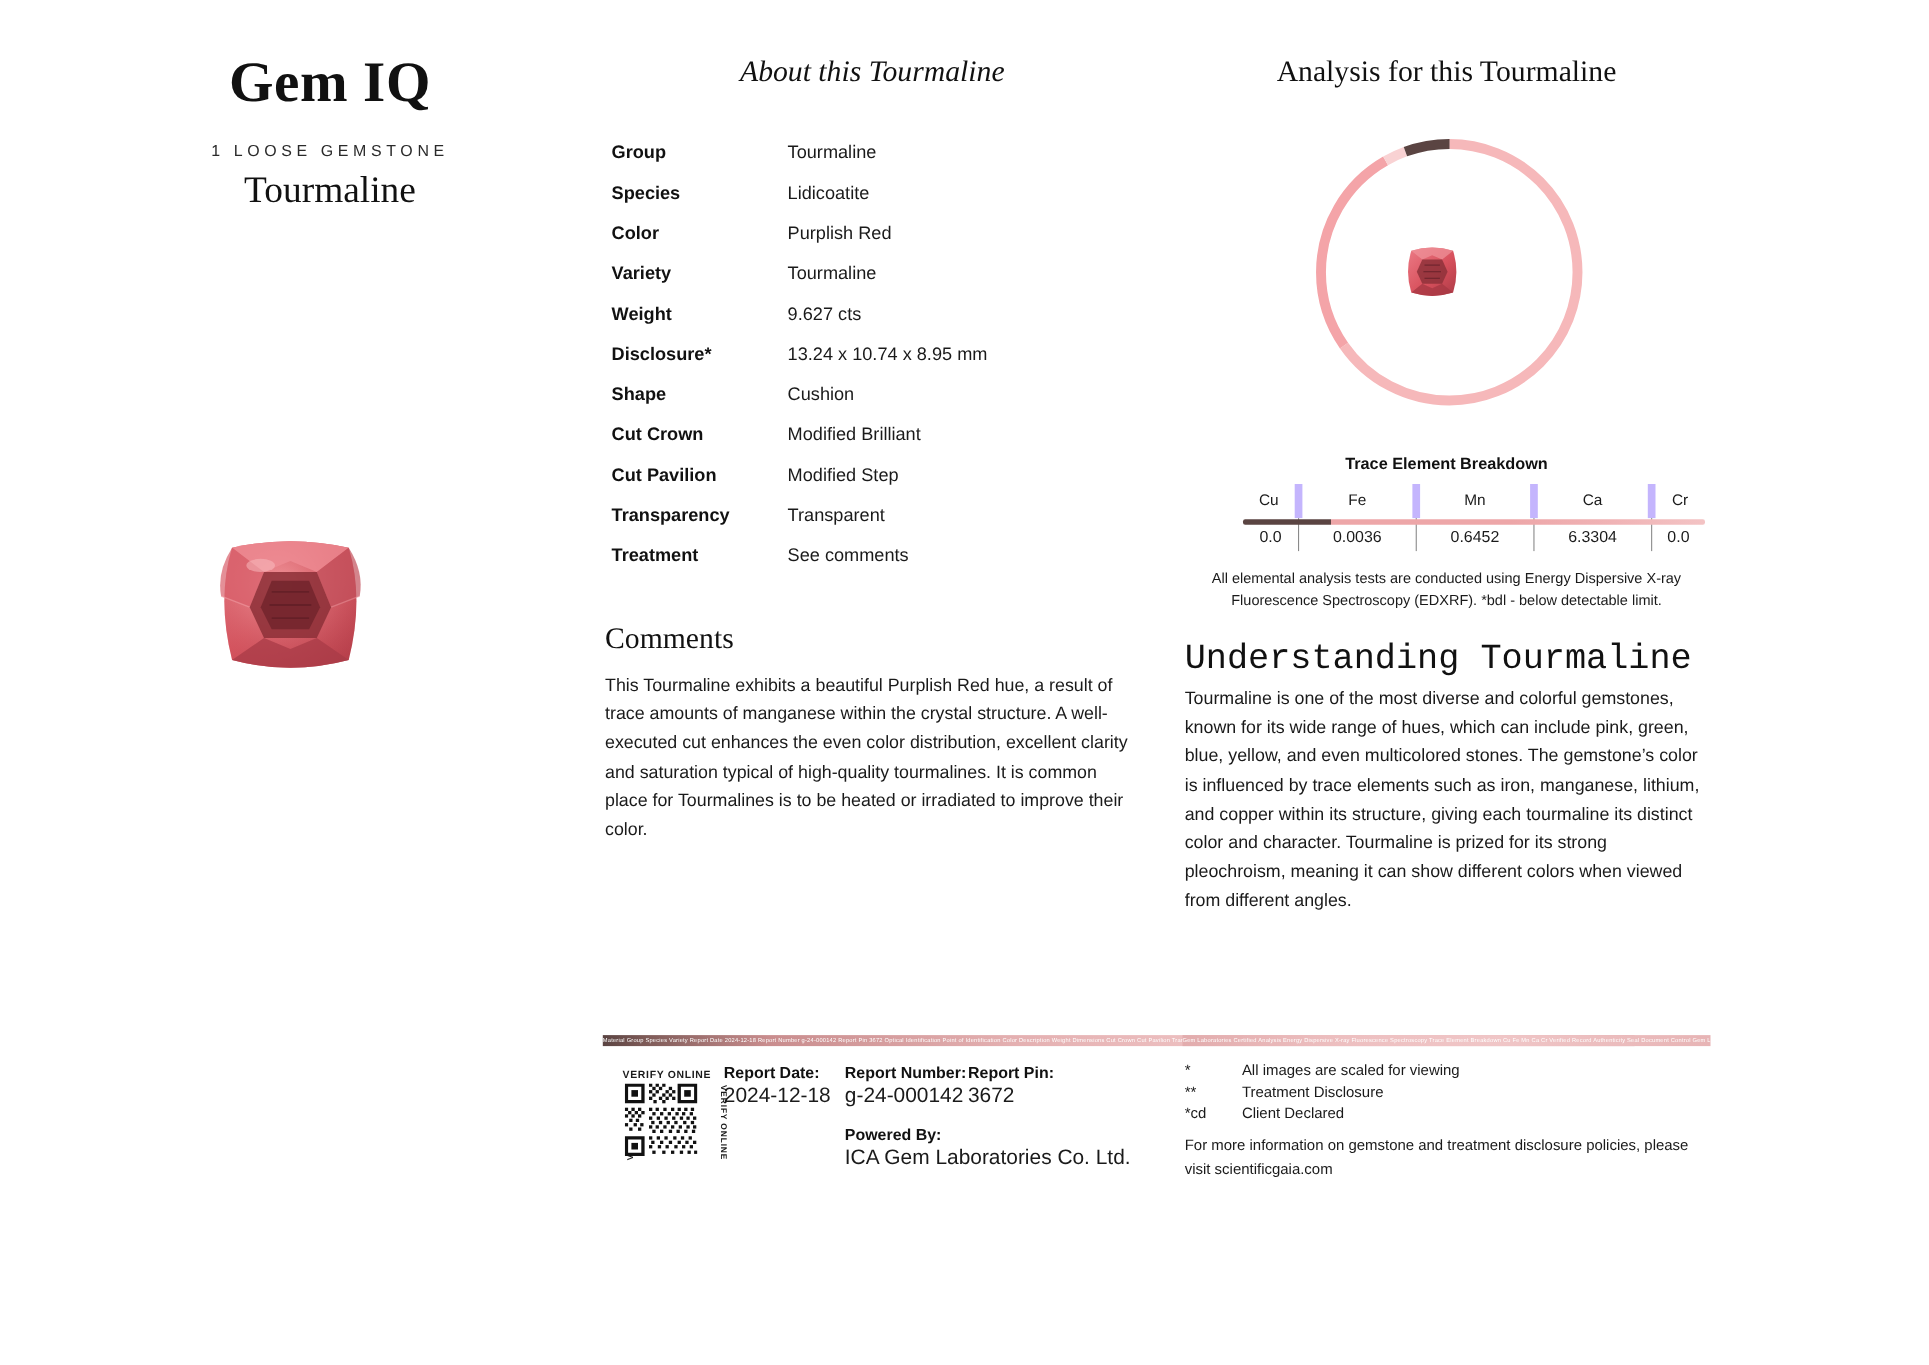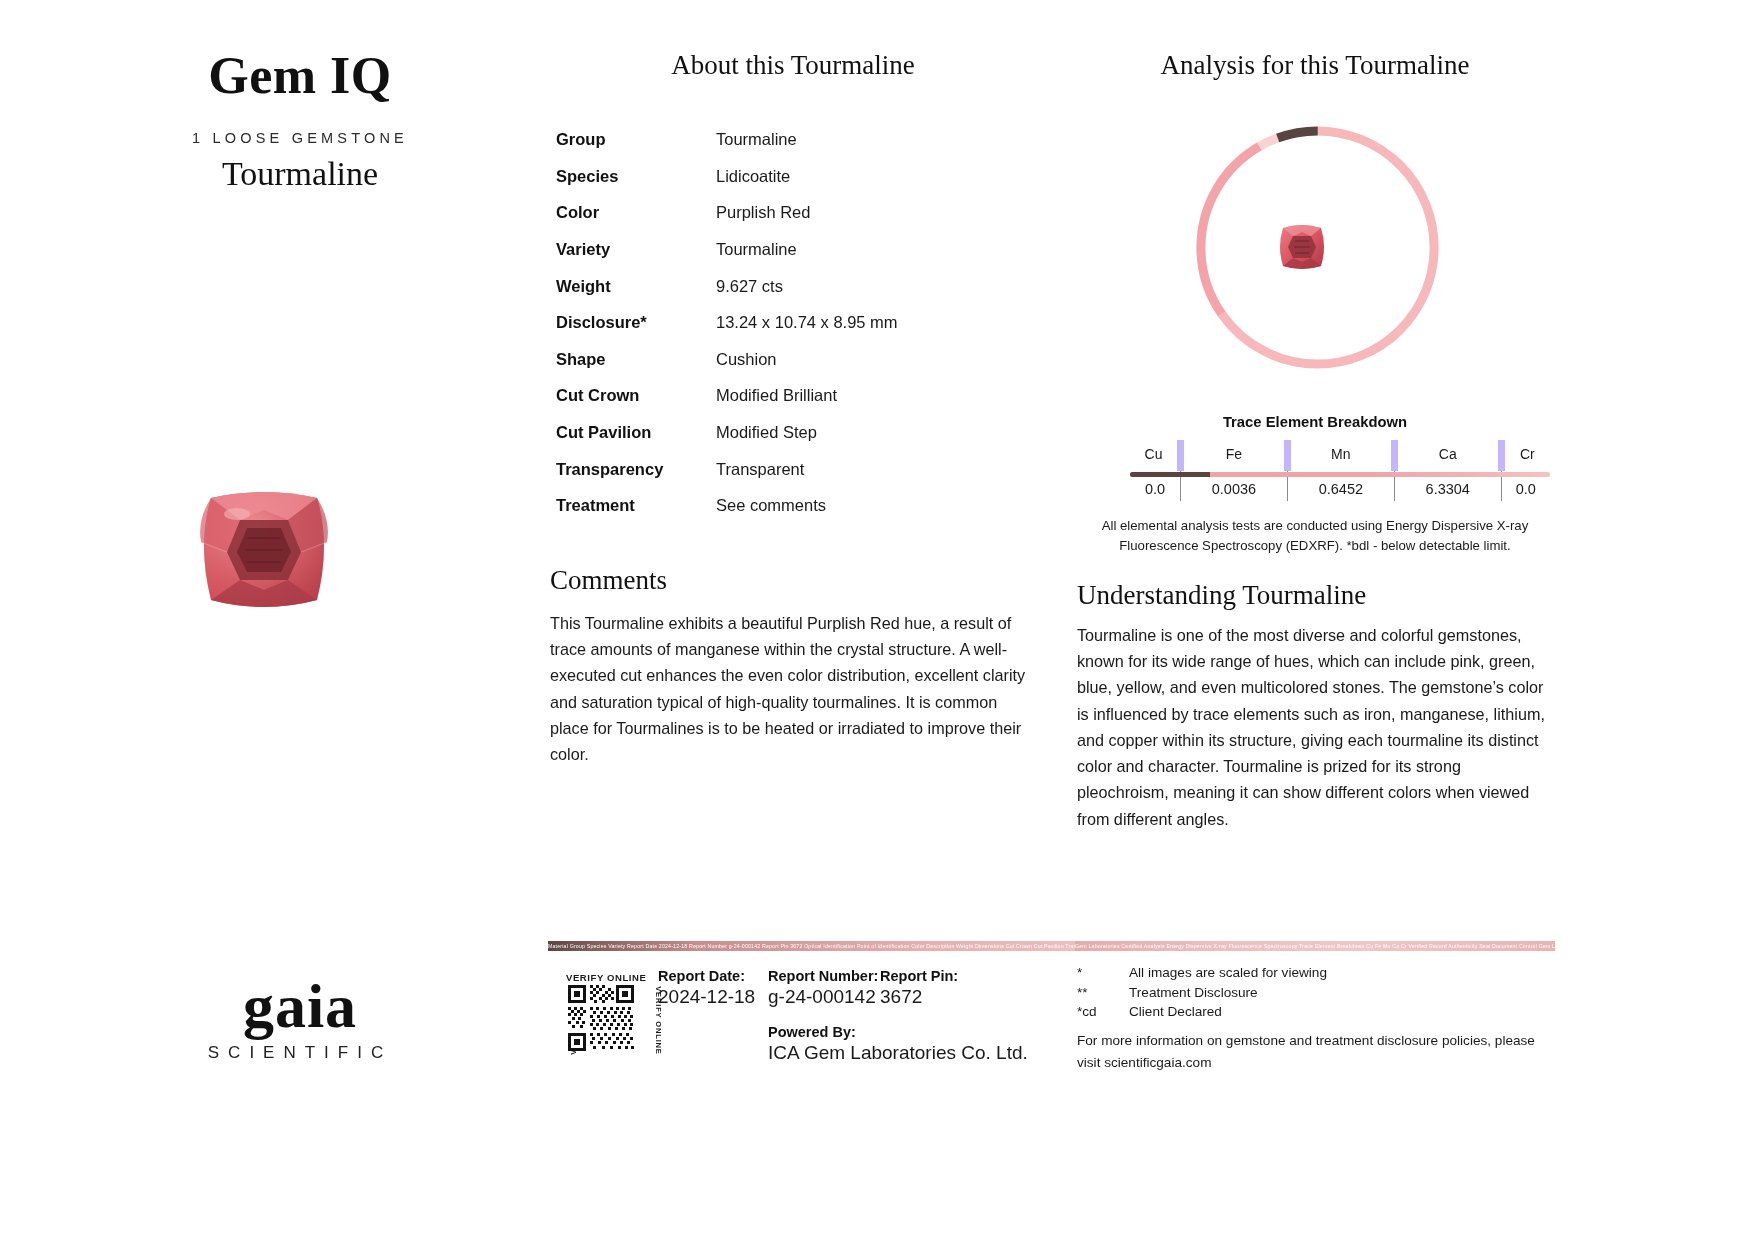--- a/index.html
+++ b/index.html
@@ -59,21 +59,21 @@
   }
 
   
   .col-mid { position: absolute; left: 548px; top: 0; width: 490px; height: 1241px; }
 
   .sec-heading {
     font-family: "Liberation Serif", serif;
     font-size: 27px; font-weight: 400; color: #111;
     text-align: center;
   }
-  .mid-heading { position: absolute; left: 0; top: 50px; width: 490px; }
+  .mid-heading { position: absolute; left: 0; top: 50px; width: 490px; font-style: italic; }
 
   .spec-table {
     position: absolute; left: 8px; top: 130px; width: 470px;
     border-collapse: collapse;
   }
   .spec-table td {
     padding: 0 0 18.5px 0;
     font-size: 16.5px;
     vertical-align: top;
     line-height: 1.1;
@@ -179,22 +179,22 @@
     border-radius: 2px;
   }
 
   .edxrf-note {
     position: absolute; left: 6px; top: 516px; width: 468px;
     text-align: center; font-size: 13.2px; line-height: 1.55; color: #1a1a1a;
   }
 
   .understand-head {
     position: absolute; left: 2px; top: 580px;
-    font-family: Liberation Serif, serif;
-    font-size: 27px; color: #111;
+    font-family: Liberation Mono, monospace;
+    font-size: 32px; color: #111;
   }
   .understand-body {
     position: absolute; left: 2px; top: 622px; width: 468px;
     font-size: 16.2px; line-height: 1.62; color: #1a1a1a;
   }
 
   .microstrip-r {
     position: absolute; left: 0; top: 941px; width: 480px; height: 10px;
     overflow: hidden;
     background: linear-gradient(90deg,#e2acad 0%, #edbfc0 30%, #f0c6c7 60%, #e7b4b5 100%);
@@ -251,24 +251,20 @@
         <path d="M62,58 L96,58" stroke="#5e1d24" stroke-width="1.6" opacity="0.7"></path>
         <path d="M60,70 L98,70" stroke="#5e1d24" stroke-width="1.6" opacity="0.7"></path>
         <path d="M62,82 L96,82" stroke="#5e1d24" stroke-width="1.6" opacity="0.7"></path>
 
         <path d="M42,72 L16,62" stroke="#f3a3a9" stroke-width="1.2" opacity="0.55"></path>
         <path d="M116,72 L142,62" stroke="#f3a3a9" stroke-width="1.2" opacity="0.45"></path>
         <ellipse cx="52" cy="34" rx="13" ry="6" fill="#f8b9bd" opacity="0.55"></ellipse>
       </svg>
     </div>
 
-    <div class="logo-wrap">
-      <div class="logo-gaia serif">gaia</div>
-      <div class="logo-sub">SCIENTIFIC</div>
-    </div>
   </div>
 
   <div class="col-mid">
 
     <div class="sec-heading mid-heading serif">About this Tourmaline</div>
 
     <table class="spec-table">
       <tbody>
           <tr>
             <td class="spec-k">Group</td>

